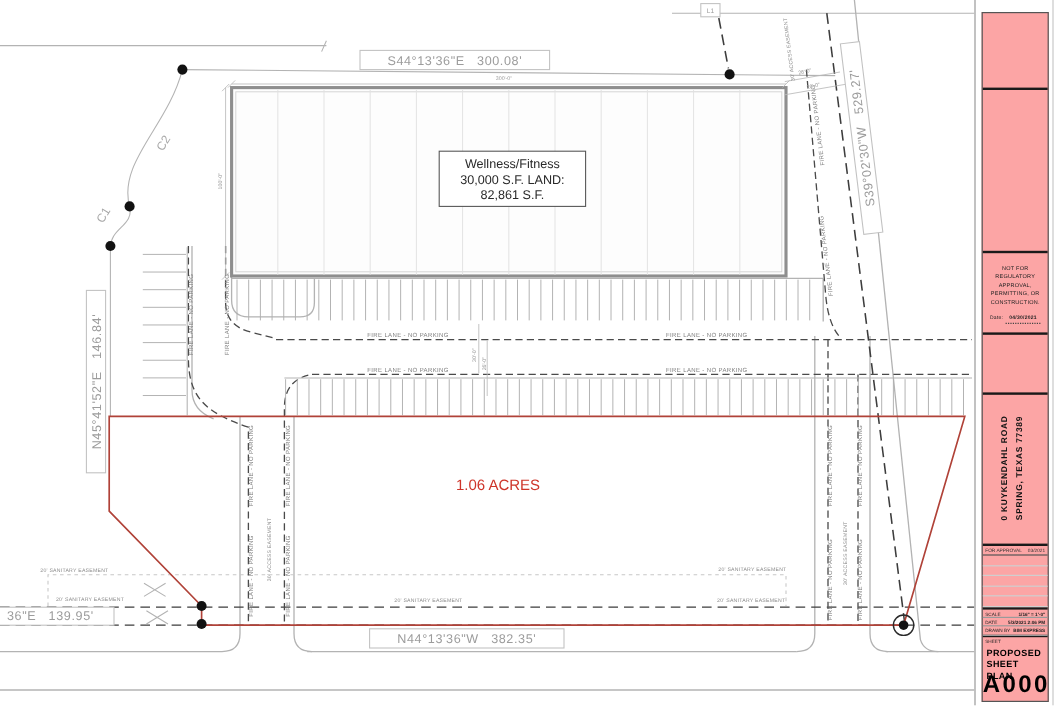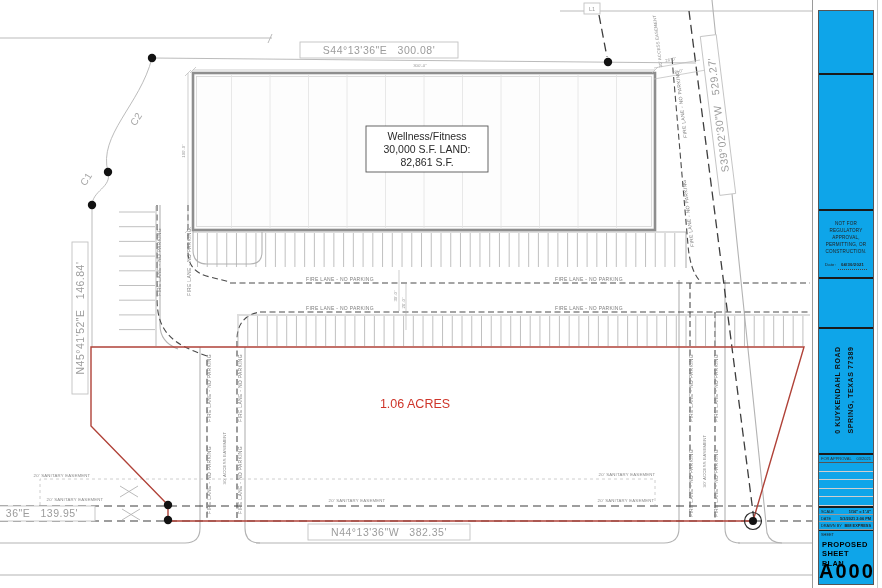--- a/index.html
+++ b/index.html
@@ -31,21 +31,21 @@
   .red{stroke:#b04238;stroke-width:1.4;fill:none;}
   .dim{stroke:#b9b9b9;stroke-width:.7;fill:none;}
   .dot{fill:#121212;}
   .ring{fill:none;stroke:#2a2a2a;stroke-width:1.2;}
 
   
   #tb{position:absolute;left:812px;top:0;width:70px;height:588px;}
   #tb .sep{position:absolute;left:0;top:0;width:0;height:588px;border-left:1px solid #9a9a9a;}
   #tb .edge{position:absolute;left:65px;top:0;width:0;height:588px;border-left:1px solid #c9c9c9;}
   #tb .block{position:absolute;left:6px;top:10px;width:54px;height:573px;
-             border:1px solid #555;background:#0ea5e9;}
+             border:1px solid #555;background:#fca5a5;}
   .sec{position:relative;width:100%;box-sizing:border-box;border-bottom:2.5px solid #1a1a1a;}
   .s1{height:64px;}
   .s2{height:136px;}
   .s3{height:68px;font-size:4.6px;color:#222;text-align:center;
       padding-top:10px;line-height:1.5;letter-spacing:.2px;}
   .s3 .daterow{margin-top:7px;font-size:4.2px;display:flex;justify-content:center;gap:2px;}
   .s3 .dval{border-bottom:1px dotted #444;font-weight:bold;padding:0 3px;}
   .s4{height:50px;}
   .s5{height:126px;}
   .addr{position:absolute;left:-35px;top:31px;width:122px;height:60px;

